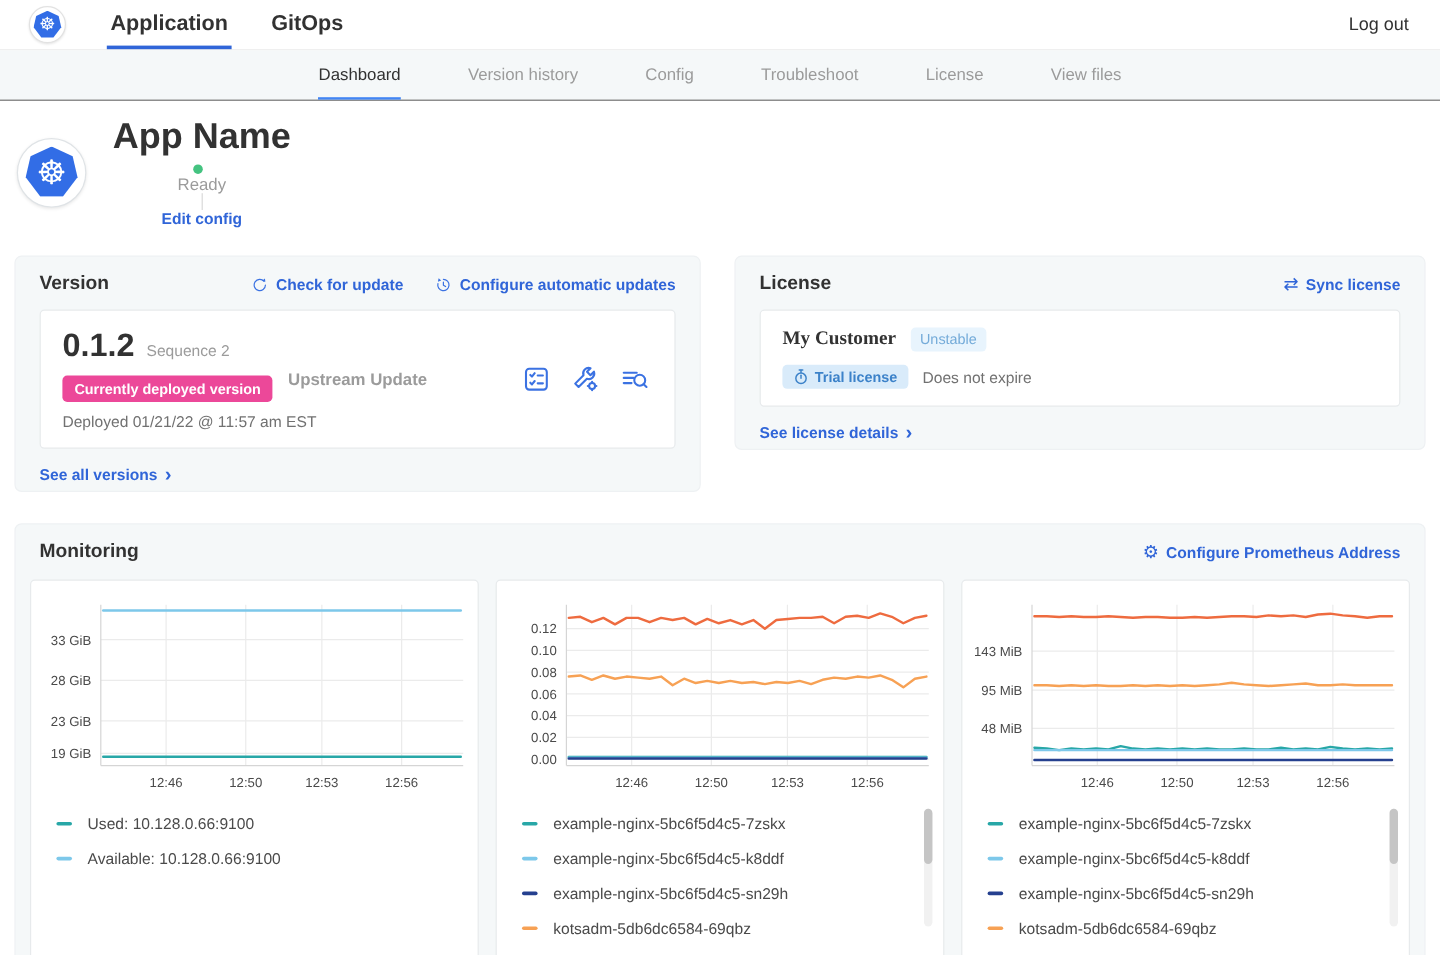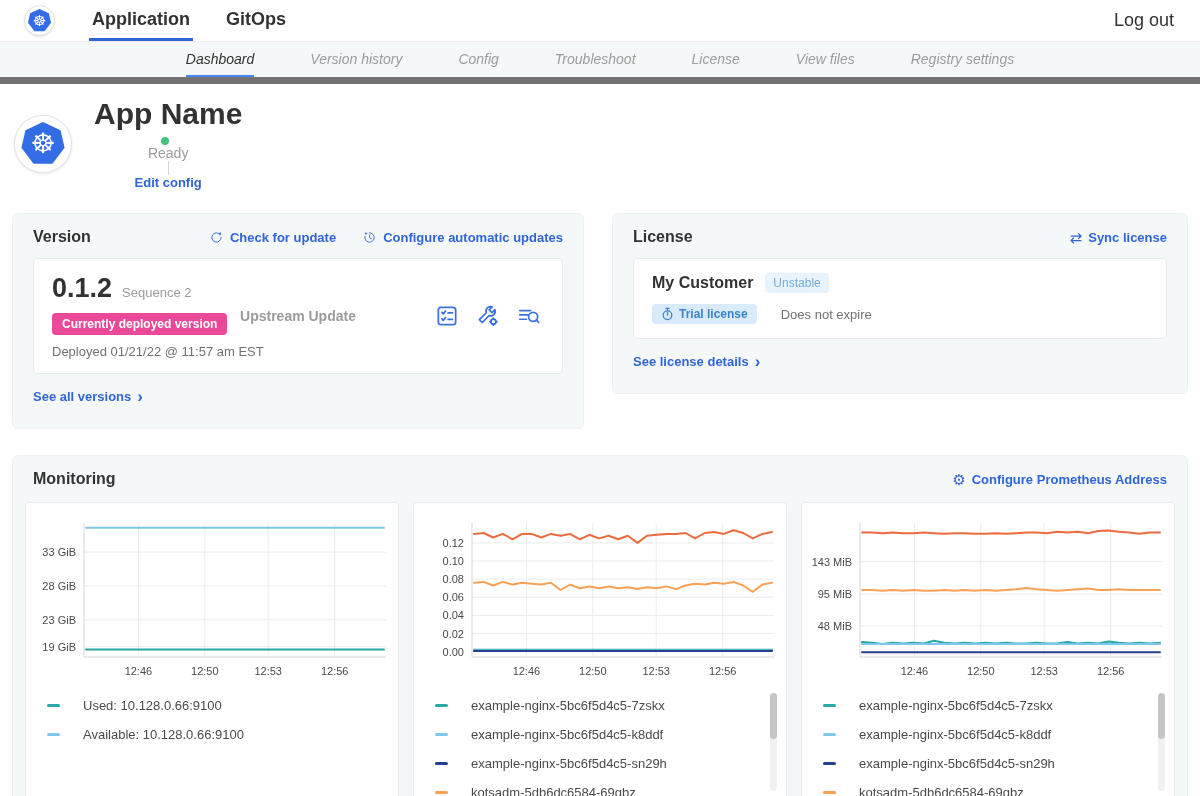--- a/index.html
+++ b/index.html
@@ -15,76 +15,76 @@
   .heptagon { background:#326de6; clip-path:polygon(50% 0%,89% 19%,98% 60%,71% 97%,29% 97%,2% 60%,11% 19%);
     color:#fff; display:flex; align-items:center; justify-content:center; }
   .logo-badge .heptagon { width:24px; height:23px; font-size:15px; line-height:1; }
   .top-tabs { display:flex; }
   .top-tab { display:flex; align-items:center; font-size:18px; font-weight:700; padding:16px 3px; margin-right:30px;
     border-bottom:3px solid transparent; cursor:pointer; }
   .top-tab.active { border-color:#3065d8; }
   .topnav-right { margin-left:auto; display:flex; align-items:center; gap:20px; padding-right:26px; }
   .add-btn { border:1px solid #3065d8; color:#3065d8; background:#fff; font-family:inherit; font-size:13px; font-weight:700;
     padding:8px 17px; border-radius:18px; cursor:pointer; }
-  .logout { font-size:18px; color:#323232; cursor:pointer; }
-  
-  .subnav { height:42px; background:#f5f8f9; border-bottom:7px solid #737373; display:flex; justify-content:center; gap:56px;font-style:italic; }
+  .logout { font-size:15px; color:#323232; cursor:pointer; }
+  
+  .subnav { height:42px; background:#f5f8f9; border-bottom:1px solid #737373; display:flex; justify-content:center; gap:56px; }
   .sub-tab { display:flex; align-items:center; font-size:14px; color:#9b9b9b; border-bottom:2px solid transparent; cursor:pointer; }
   .sub-tab.active { color:#323232; border-color:#4285f4; }
   
   .app-header { display:flex; align-items:center; padding:13px 0 13px 14px; }
   .app-avatar { width:58px; height:58px; border-radius:50%; border:1px solid #dfe3e6; box-shadow:0 1px 3px rgba(0,0,0,.10);
     display:flex; align-items:center; justify-content:center; background:#fff; }
   .app-avatar .heptagon { width:45px; height:43px; font-size:28px; }
   .app-title-block { margin-left:22px; }
   .app-title { font-size:30px; font-weight:700; margin:0; line-height:1.1;text-align:right; }
   .status-row { display:flex; align-items:center; margin-top:7px; font-size:14px;flex-direction:column; }
   .ready-dot { width:8px; height:8px; border-radius:50%; background:#44c380; margin-right:7px; }
   .ready-label { color:#9b9b9b; }
   .vdivider { width:1px; height:14px; background:#d9d9d9; margin:0 12px; }
   .blue-link { color:#3065d8; font-weight:700; font-size:13px; display:inline-flex; align-items:center; gap:6px; cursor:pointer; text-decoration:none; }
   .chev { font-size:17px; font-weight:700; line-height:1; margin-top:-1px; }
   
   .main { padding:0 12px; }
   .cards-row { display:flex; gap:28px; margin-top:10px; }
-  .panel { background:#f5f8f9; border:1px solid #eef1f3; border-radius:6px; padding:14px 20px 23px; }
+  .panel { background:#f5f8f9; border:1px solid #eef1f3; border-radius:6px; padding:14px 20px 4px; }
   .version-panel { width:572px; flex:none; }
   .license-panel { flex:1; align-self:flex-start; }
   .panel-head { display:flex; justify-content:space-between; align-items:center; }
   .panel-title { font-size:16px; font-weight:700; }
   .panel-links { display:flex; align-items:center; gap:26px; }
   .inner-card { background:#fff; border:1px solid #e7eaec; border-radius:4px; margin-top:12px; padding:14px 18px; position:relative; }
   .ver-row { display:flex; align-items:baseline; gap:10px; }
   .ver-num { font-size:27px; font-weight:700; }
   .seq { font-size:13px; color:#9b9b9b; }
   .deployed-badge { display:inline-block; background:#ec4899; color:#fff; font-size:12px; font-weight:700; padding:4px 10px; border-radius:4px; margin-top:9px; }
   .deployed-text { font-size:13px; color:#717171; margin-top:9px; }
   .upstream { position:absolute; left:0; right:0; top:50%; transform:translateY(-50%); text-align:center; color:#9b9b9b; font-weight:700; font-size:14px; }
   .version-icons { position:absolute; right:20px; top:50%; transform:translateY(-50%); display:flex; gap:15px; }
   .version-icons svg { cursor:pointer; }
   .see-link { margin-top:13px; }
   .icon-svg { stroke:#3b72e2; fill:none; stroke-width:1.6; stroke-linecap:round; stroke-linejoin:round; }
   .glyph-icon { font-weight:400; font-size:15px; line-height:1; }
   .cust-row { display:flex; align-items:center; gap:12px; }
-  .cust-name { font-size:16px; font-weight:700; }
+  .cust-name { font-size:16px; font-weight:700;font-family:Liberation Serif, serif; }
   .channel-badge { background:#e8f4fd; color:#74abd9; font-size:12px; padding:3px 8px; border-radius:4px; }
-  .lic-row2 { display:flex; align-items:center; gap:24px; margin-top:11px; }
+  .lic-row2 { display:flex; align-items:center; gap:12px; margin-top:11px; }
   .trial-badge { background:#d9ebfa; color:#3c82c9; font-weight:700; font-size:12px; padding:3px 9px; border-radius:4px; display:inline-flex; align-items:center; gap:5px; }
   .expiry { font-size:13px; color:#717171; }
   
   .monitoring-panel { margin-top:26px; padding:14px 12px 14px; }
   .monitoring-panel .panel-head { padding:0 8px; }
   .charts-row { display:flex; gap:14px; margin-top:14px; }
   .chart-card { flex:1; background:#fff; border:1px solid #e7eaec; border-radius:4px; height:348px; display:flex; flex-direction:column; padding:12px 2px 14px; }
   svg.chart { width:100%; height:168px; display:block; }
   .grid { stroke:#ebebeb; stroke-width:1; }
   .axis { stroke:#d5d5d5; stroke-width:1; }
   .xlab, .ylab { font-size:11px; fill:#4a4a4a; font-family:"Liberation Sans", sans-serif; }
   .legend { margin:8px 16px 0 19px; position:relative; flex:1; }
-  .legend-row { display:flex; align-items:center; gap:23px; height:29px; font-size:13px; color:#4a4a4a; }
+  .legend-row { display:flex; align-items:center; gap:13px; height:29px; font-size:13px; color:#4a4a4a; }
   .dash { width:13px; height:3px; border-radius:2px; flex:none; }
   .sbar { position:absolute; top:2px; right:-9px; width:7px; height:98px; background:#f1f1f1; border-radius:4px; }
   .sbar-thumb { width:7px; height:46px; background:#c5c5c5; border-radius:4px; cursor:pointer; }
   .chart-title { margin-top:auto; text-align:left; font-weight:700; font-size:14px; }
 </style>
 </head>
 <body>
 
 <div class="topnav">
   <div class="logo-badge">
@@ -105,21 +105,20 @@
   </div>
 </div>
 
 <div class="subnav">
   <div class="sub-tab active">Dashboard</div>
   <div class="sub-tab">Version history</div>
   <div class="sub-tab">Config</div>
   <div class="sub-tab">Troubleshoot</div>
   <div class="sub-tab">License</div>
   <div class="sub-tab">View files</div>
-  <div class="sub-tab">Registry settings</div>
 </div>
 
 <div class="app-header">
   <div class="app-avatar">
     <div class="heptagon">
         <span>☸</span>
       </div>
   </div>
   <div class="app-title-block">
     <h1 class="app-title">App Name</h1>

